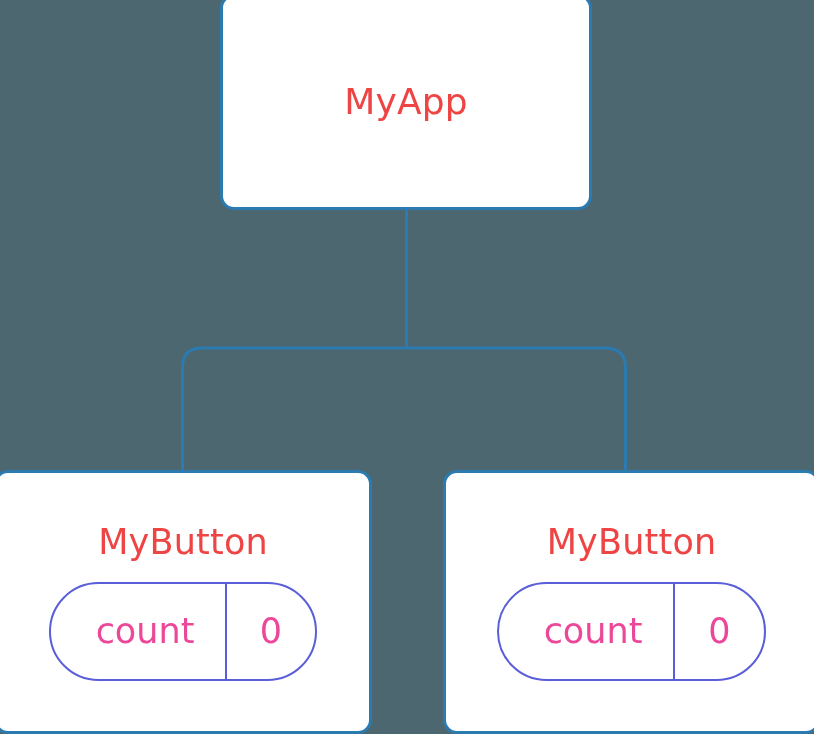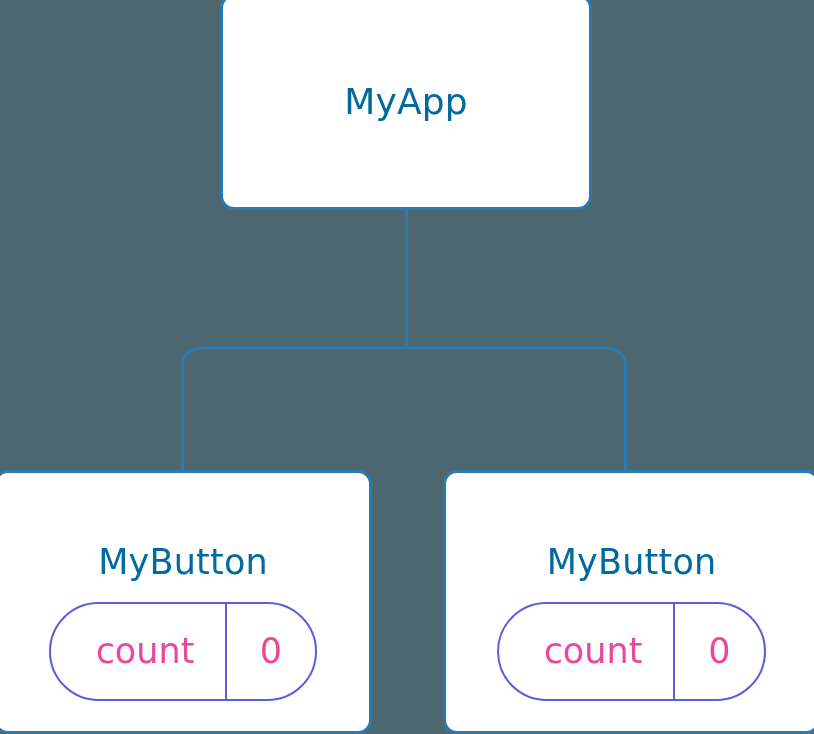--- a/index.html
+++ b/index.html
@@ -58,35 +58,35 @@
   }
 
   .node-child-right {
     left: 443px;
     top: 470px;
     width: 377px;
     height: 264px;
   }
 
   .node-title {
-    color: #0369a1;
+    color: #ef4444;
     font-size: 35px;
     line-height: 1;
     letter-spacing: 0.2px;
     white-space: nowrap;
     text-align: center;
   }
 
   .node-root .node-title {
     font-size: 36px;
   }
 
   .node-child-left .node-title,
   .node-child-right .node-title {
-    margin-top: 72px;
+    margin-top: 52px;
   }
 
   
   .state-pill {
     margin-top: 22px;
     height: 99px;
     border: 2px solid #5a5ed8;
     border-radius: 52px;
     box-sizing: border-box;
     display: flex;

